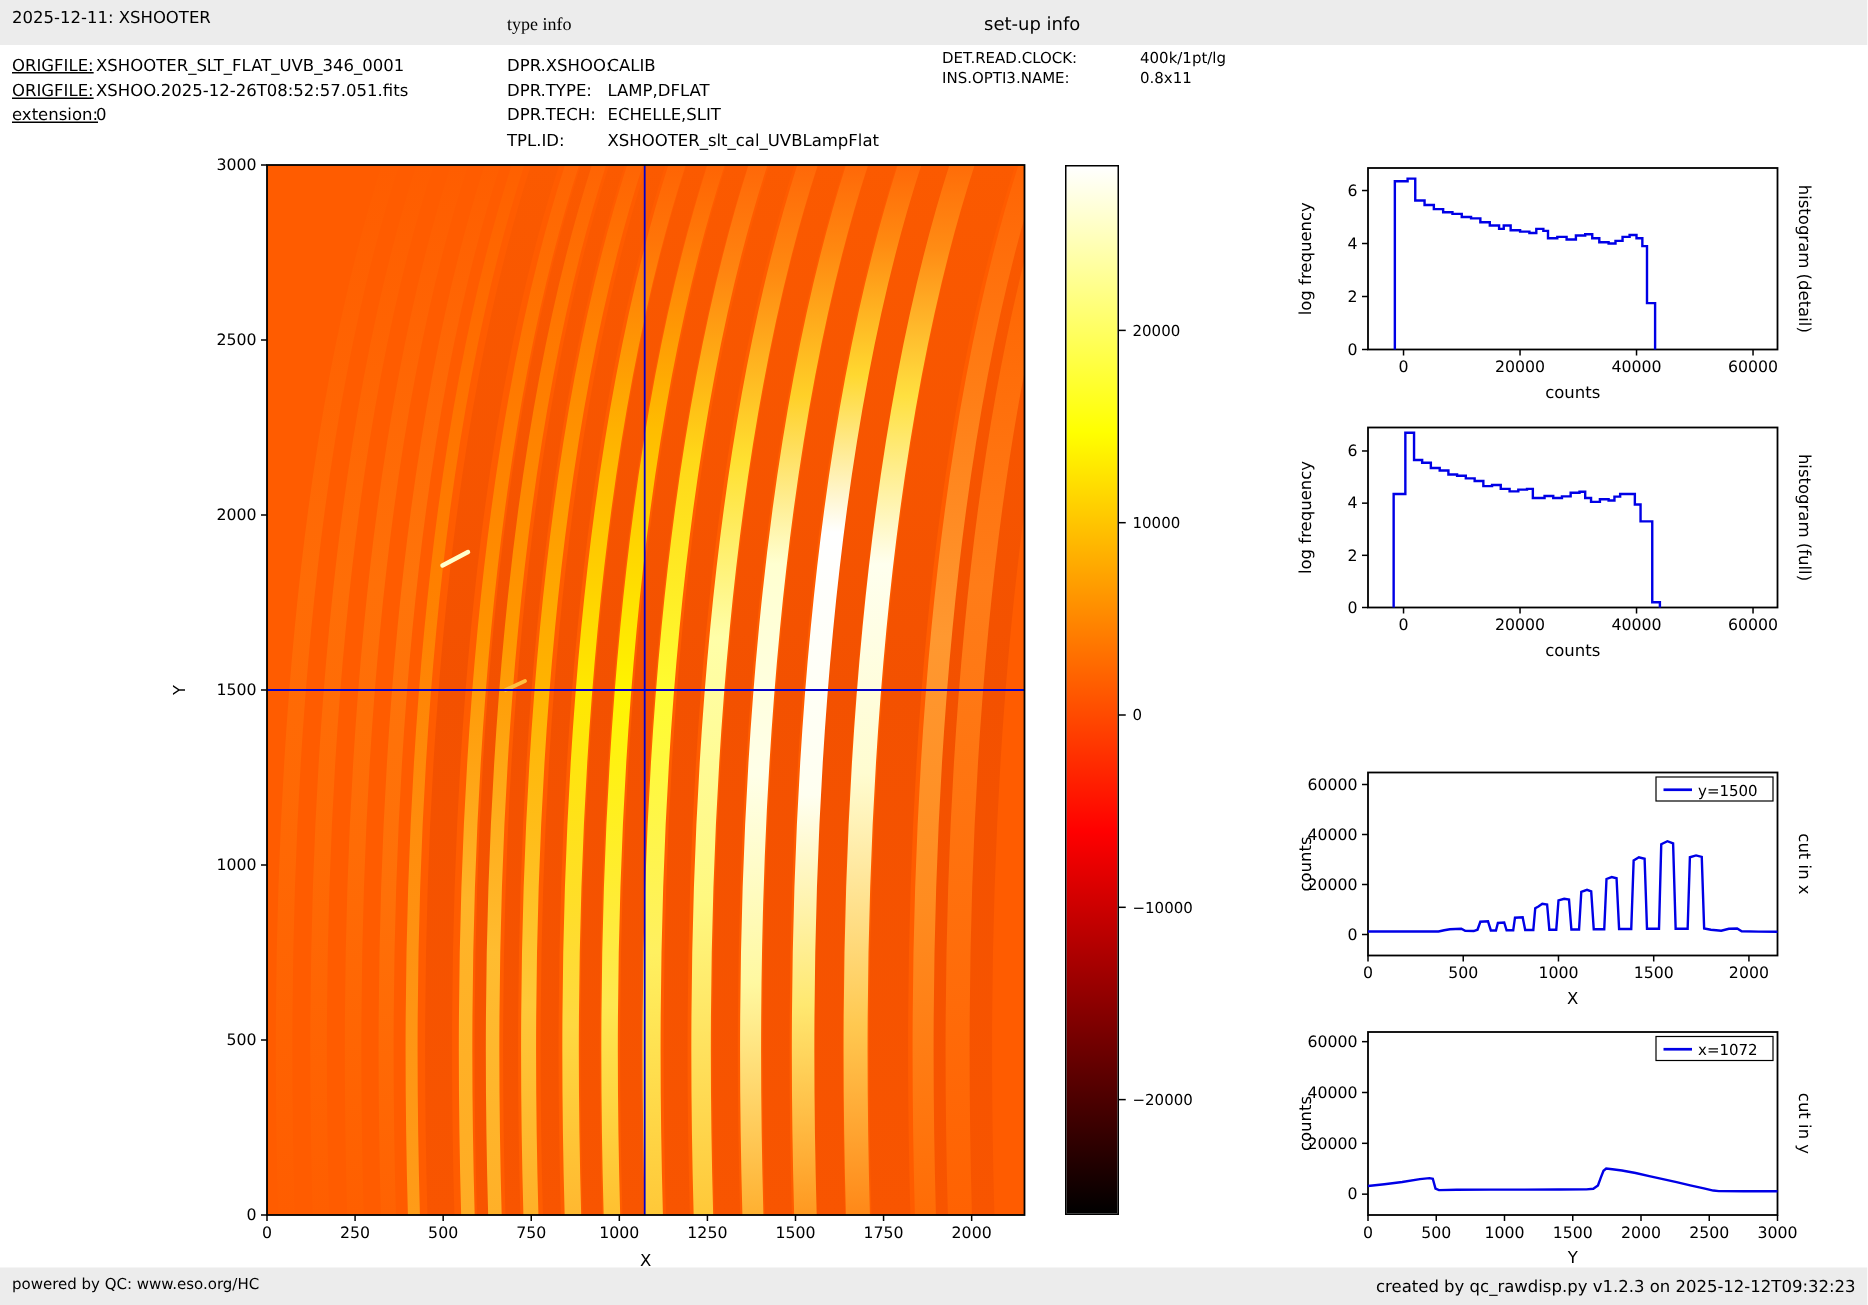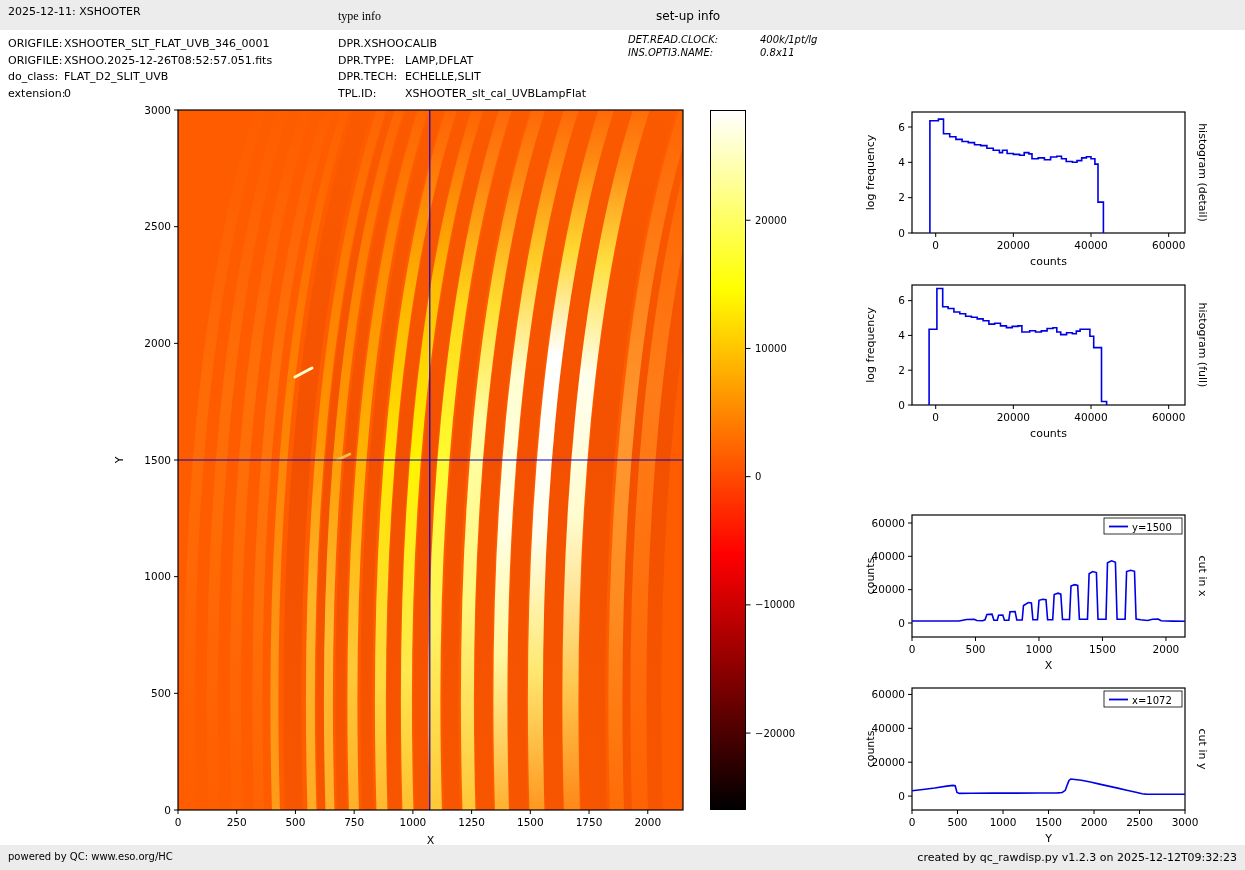--- a/index.html
+++ b/index.html
@@ -8,23 +8,23 @@
   .band{position:absolute;left:0;width:1245px;background:#ececec;}
   #top-band{top:0;height:30px;}
   #bottom-band{top:845px;height:25px;}
   #page-title{position:absolute;left:8px;top:5px;font-size:11px;}
   .band-label{position:absolute;top:9px;font-size:12px;}
   #type-info-label{left:338px;font-family:Liberation Serif, serif;}
   #setup-info-label{left:656px;}
   .meta-col{position:absolute;font-size:11px;line-height:16.6px;white-space:nowrap;}
   #meta-left{left:8px;top:36px;}
   #meta-type{left:338px;top:36px;}
-  #meta-setup{left:628px;top:33px;font-size:10px;line-height:13px;font-style:italic;}
+  #meta-setup{left:628px;top:33px;font-size:10px;line-height:13px;}
   .meta-row{display:flex;}
-  #meta-left .meta-label{width:56px;}
+  #meta-left .meta-label{width:56px;text-decoration:underline;}
   #meta-type .meta-label{width:67px;}
   #meta-setup .meta-label{width:132px;}
   #colorbar{position:absolute;left:710px;top:110px;width:36px;height:700px;
     border:1.2px solid #000;box-sizing:border-box;
     background:linear-gradient(to bottom,#ffffff 0%,#ffff00 25.4%,#ff8200 44%,#ff0000 63.5%,#7e0000 82%,#000000 100%);}
   #plots-svg{position:absolute;left:0;top:0;}
   #footer-left{position:absolute;left:8px;top:851px;font-size:10px;}
   #footer-right{position:absolute;right:8px;top:851px;font-size:11px;}
 </style>
 </head>
@@ -36,24 +36,20 @@
 <div class="band-label" id="setup-info-label">set-up info</div>
 
 <div class="meta-col" id="meta-left">
   <div class="meta-row">
     <span class="meta-label">ORIGFILE:</span>
     <span class="meta-value">XSHOOTER_SLT_FLAT_UVB_346_0001</span>
   </div>
   <div class="meta-row">
     <span class="meta-label">ORIGFILE:</span>
     <span class="meta-value">XSHOO.2025-12-26T08:52:57.051.fits</span>
-  </div>
-  <div class="meta-row">
-    <span class="meta-label">do_class:</span>
-    <span class="meta-value">FLAT_D2_SLIT_UVB</span>
   </div>
   <div class="meta-row">
     <span class="meta-label">extension:</span>
     <span class="meta-value">0</span>
   </div>
 </div>
 
 <div class="meta-col" id="meta-type">
   <div class="meta-row">
     <span class="meta-label">DPR.XSHOO:</span>

